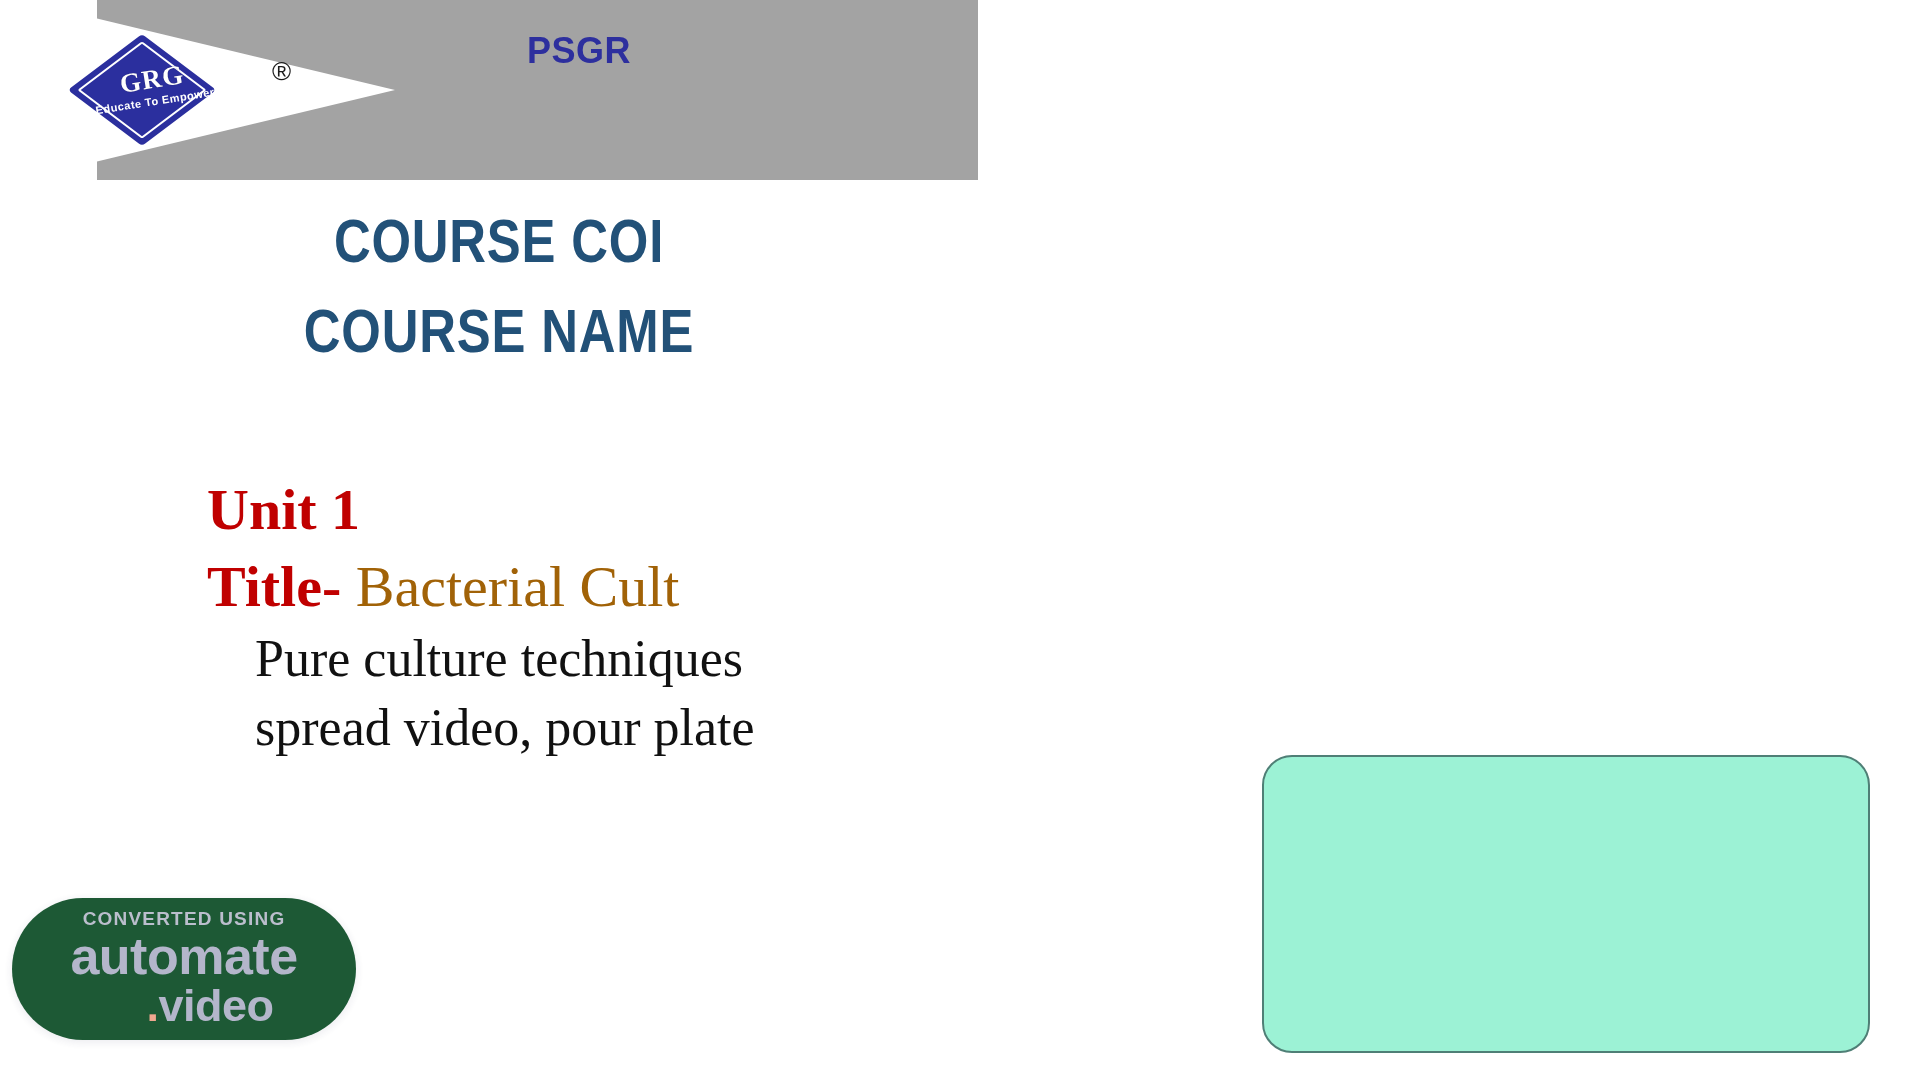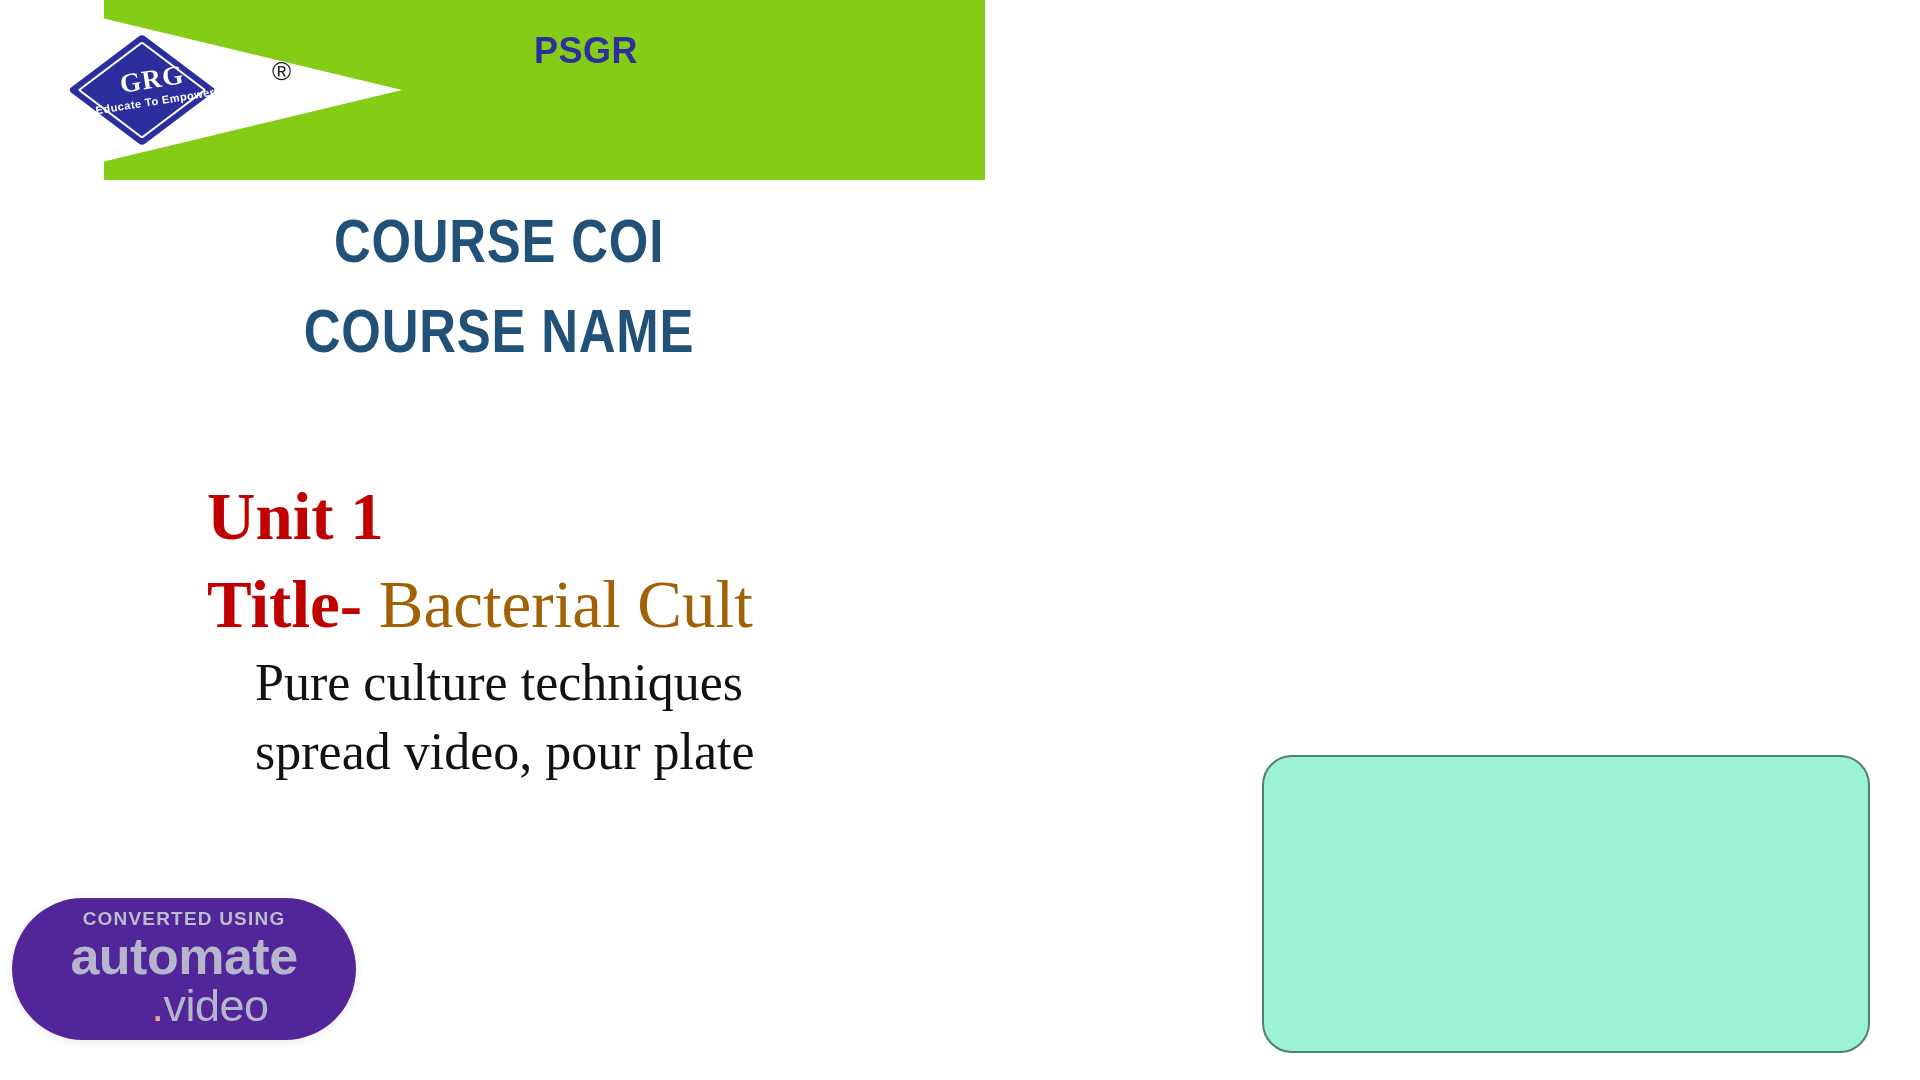--- a/index.html
+++ b/index.html
@@ -13,25 +13,25 @@
     height: 1080px;
     position: relative;
     overflow: hidden;
     font-family: "Liberation Serif", serif;
     background: #ffffff;
   }
 
   
   .banner {
     position: absolute;
-    left: 104px;
+    left: 97px;
     top: 0px;
     width: 881px;     
     height: 180px;
-    background: #84cc16;
+    background: #a3a3a3;
     overflow: hidden;
   }
   .banner-chevron-outer {
     position: absolute;
     left: -2px;
     top: 0;
     width: 300px;
     height: 180px;
     background: #ffffff;
     clip-path: polygon(0 10%, 100% 50%, 0 90%);
@@ -146,21 +146,21 @@
   
   .body-zone {
     position: absolute;
     left: 207px;
     top: 472px;
     width: 771px;      
     overflow: hidden;
   }
   .body-line {
     font-family: "Liberation Serif", serif;
-    font-size: 67px;
+    font-size: 58px;
     line-height: 1.32;
     color: #111111;
     white-space: nowrap;
   }
   .accent-red {
     color: #c00000;
     font-weight: 700;
   }
   .bold-black {
     color: #a16207;
@@ -185,21 +185,21 @@
     box-sizing: border-box;
   }
 
   
   .watermark {
     position: absolute;
     left: 12px;
     top: 898px;
     width: 344px;
     height: 142px;
-    background: #4c1d95;
+    background: #14532d;
     border-radius: 72px;
     box-shadow: 0 2px 10px rgba(90,90,120,.13);
     display: flex;
     flex-direction: column;
     align-items: center;
     justify-content: center;
     opacity: .96;
   }
   .wm-top {
     font-family: "Liberation Sans", sans-serif;
@@ -214,21 +214,21 @@
     font-family: "Liberation Sans", sans-serif;
     font-size: 52px;
     font-weight: 700;
     color: #b1b4c9;
     line-height: 1.02;
     letter-spacing: -.5px;
   }
   .wm-sub {
     font-family: "Liberation Sans", sans-serif;
     font-size: 45px;
-    font-weight: 400;
+    font-weight: 700;
     color: #b1b4c9;
     line-height: 1.02;
     letter-spacing: -.5px;
     margin-left: 52px;
   }
   .wm-dot { color: #f0a58c; }
 </style>
 </head>
 <body>
 

